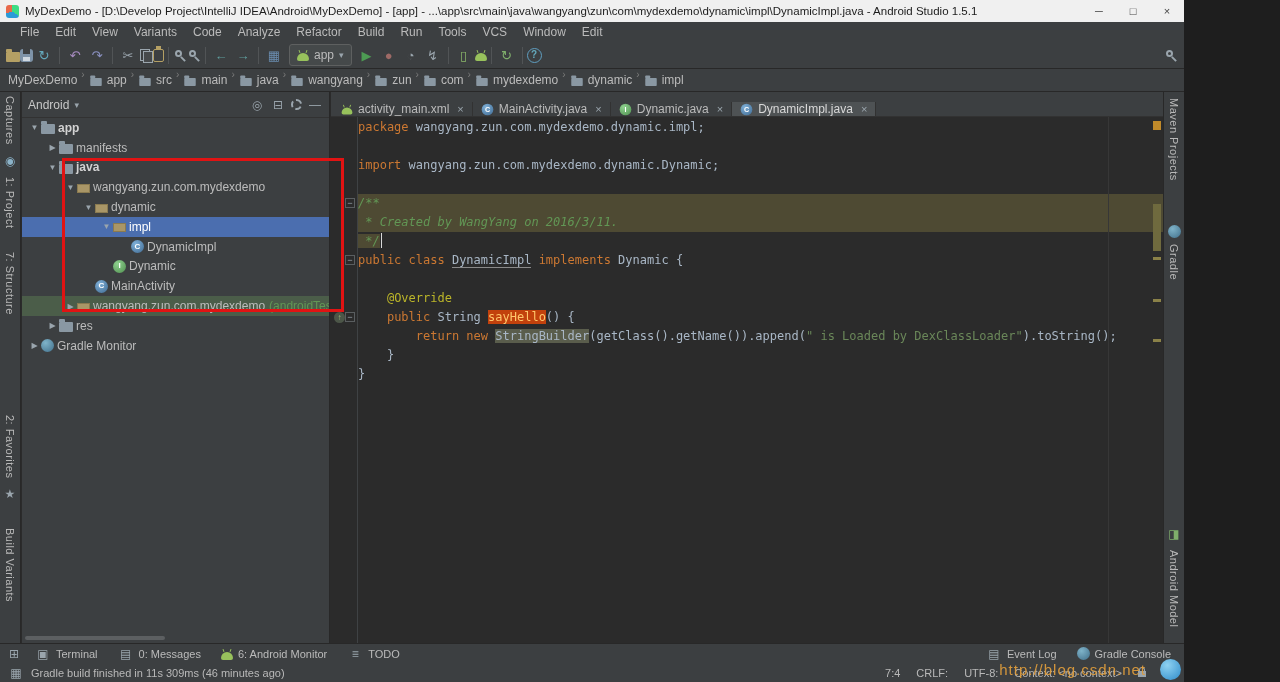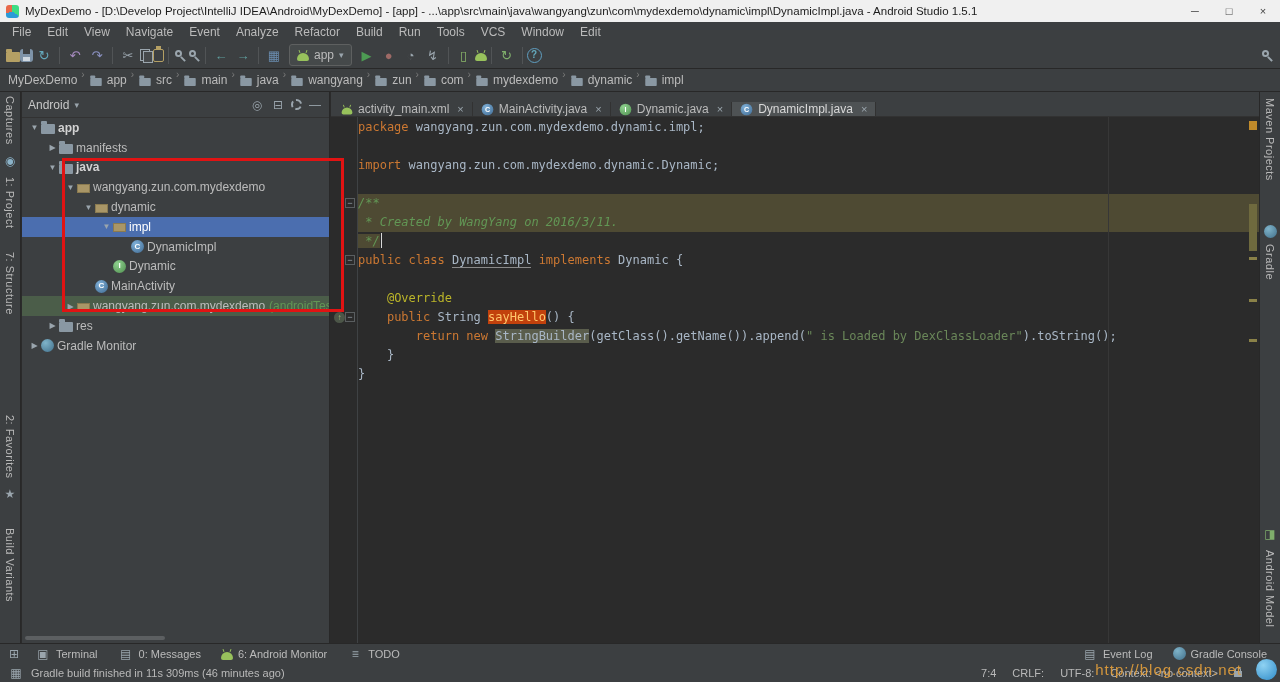--- a/index.html
+++ b/index.html
@@ -1,31 +1,31 @@
 <!DOCTYPE html>
 <html style="--panel: #3c3f41; --editor-bg: #2b2b2b; --border: #282828; --keyword: #cc7832; --plain: #a9b7c6; --string: #6a8759; --doc-comment: #629755; --annotation: #bbb529; --method: #ffc66b; --selection-olive: #4e4a33; --tree-selection: #4b6eaf; --accent-red: #e11313; --watermark-orange: #dc9b3c;"><head>
 <meta charset="utf-8">
 <style>
   html,body{margin:0;padding:0;background:#1e1e1e}
-  .app{position:relative;width:1280px;height:682px;overflow:hidden;background:#2b2b2b;
+  .app{position:relative;width:1184px;height:682px;overflow:hidden;background:#2b2b2b;
        font-family:"Liberation Sans","DejaVu Sans",sans-serif;font-size:12px;color:#bbbbbb;
        -webkit-font-smoothing:antialiased}
   .icn{display:inline-flex;align-items:center;justify-content:center;width:16px;height:16px;font-size:12px;line-height:1;flex:none}
 
   
   .titlebar{position:absolute;top:0;left:0;right:0;height:22px;background:#f0f0f0;color:#1c1c1c;
             display:flex;align-items:center;gap:6px;padding-left:6px;box-sizing:border-box}
   .app-logo{width:13px;height:13px;border-radius:3px;flex:none;
             background:conic-gradient(#3ddc84 0 35%,#2b9bd8 35% 70%,#e8694b 70% 100%)}
   .title-text{font-size:11.5px;white-space:nowrap;overflow:hidden;flex:1}
   .win-controls{display:flex;height:100%;flex:none}
   .win-btn{width:34px;height:100%;display:flex;align-items:center;justify-content:center;color:#444;font-size:11px}
 
   
-  .menubar{position:absolute;top:22px;left:0;right:0;height:20px;background:#3c3f41;display:flex;align-items:center;padding-left:4px}
+  .menubar{position:absolute;top:22px;left:0;right:0;height:20px;background:#3c3f41;display:flex;align-items:center;padding-left:12px}
   .menu-item{padding:2px 8px;color:#bbbbbb}
 
   
   .toolbar{position:absolute;top:42px;left:0;right:0;height:27px;background:#3c3f41;border-bottom:1px solid #282828;
            display:flex;align-items:center;padding:0 6px;box-sizing:border-box}
   .tbi{width:22px;height:22px;border-radius:3px;font-size:13px}
   .tb-sep{width:1px;height:17px;background:#515456;margin:0 4px;flex:none}
   .tb-spacer{flex:1}
   .runcfg{display:flex;align-items:center;gap:5px;height:20px;padding:0 7px;margin:0 4px;border:1px solid #5e6060;
           border-radius:3px;background:#45494a;color:#bbb;font-size:12px}
@@ -153,22 +153,22 @@
       <span class="win-btn">─</span>
       <span class="win-btn">□</span>
       <span class="win-btn">×</span>
     </div>
   </div>
 
   <div class="menubar" id="menubar">
       <span class="menu-item">File</span>
       <span class="menu-item">Edit</span>
       <span class="menu-item">View</span>
-      <span class="menu-item">Navigate</span>
-      <span class="menu-item">Event</span>
+      <span class="menu-item">Variants</span>
+      <span class="menu-item">Code</span>
       <span class="menu-item">Analyze</span>
       <span class="menu-item">Refactor</span>
       <span class="menu-item">Build</span>
       <span class="menu-item">Run</span>
       <span class="menu-item">Tools</span>
       <span class="menu-item">VCS</span>
       <span class="menu-item">Window</span>
       <span class="menu-item">Edit</span>
     </div>
   <div class="toolbar" id="toolbar">

